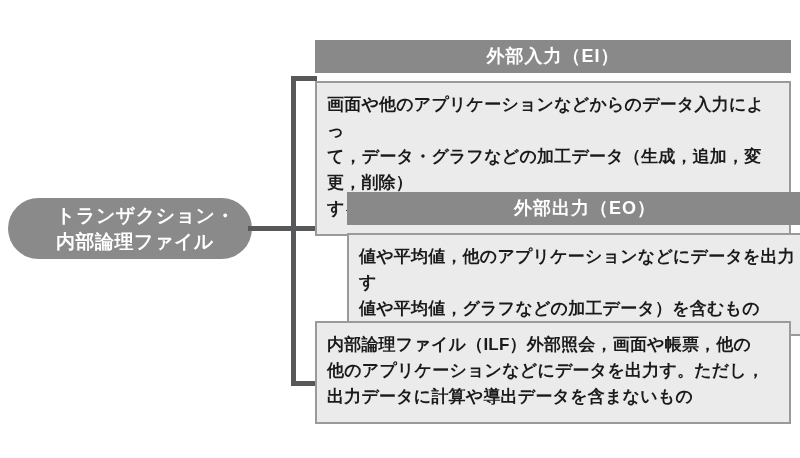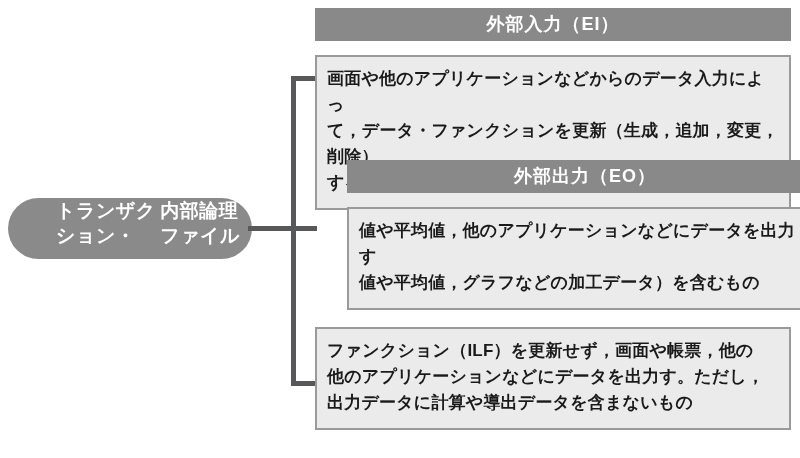--- a/index.html
+++ b/index.html
@@ -4,37 +4,37 @@
 <style>
   html,body { margin:0; padding:0; background:#ffffff; }
   .canvas {
     position:relative; width:800px; height:458px; background:#ffffff;
     font-family:"Liberation Sans","DejaVu Sans",sans-serif; overflow:hidden;
   }
   
   .pill {
     position:absolute; left:8px; top:198px; width:244px; height:61px;
     background:#8a8a8a; border-radius:31px; box-sizing:border-box;
-    display:flex; flex-direction:row; justify-content:center;
+    display:flex; flex-direction:column; justify-content:center;
     padding-left:48px; color:#ffffff; font-weight:bold; font-size:19px;
     line-height:1.32; letter-spacing:0.5px;
   }
   .pill span { display:block; }
   
   .line { position:absolute; background:#57585a; }
   .line.h { height:5px; }
   .line.v { width:5px; }
   
   .branch { position:absolute; left:315px; width:476px; }
   .branch-header {
     height:33px; background:#898989; color:#ffffff; text-align:center;
-    font-size:18px; font-weight:bold; line-height:33px; letter-spacing:1px;
+    font-size:18px; font-weight:bold; line-height:33px; letter-spacing:1px;margin-top:32px;
   }
   .branch-body {
-    margin-top:14px; background:#ebebeb; border:2px solid #9a9a9a;
+    margin-top:8px; background:#ebebeb; border:2px solid #9a9a9a;
     padding:9px 10px 12px 10px; color:#1a1a1a; font-size:17px;
     font-weight:600; line-height:26px; letter-spacing:0.2px;
   }
   .branch-body span { display:block; }
   #box-ei { top:8px; }
   #box-eo { top:160px;padding-left:32px; }
   #box-eq { top:313px; }
 </style>
 </head>
 <body>
@@ -50,36 +50,36 @@
   <div class="line v" style="left:291px; top:76px; height:310px;"></div>
   <div class="line h" style="left:291px; top:76px; width:26px;"></div>
   <div class="line h" style="left:291px; top:381px; width:26px;"></div>
 
   <div class="branch" id="box-ei">
     <div class="branch-header">
       <span>外部入力（EI）</span>
     </div>
     <div class="branch-body">
       <span>画面や他のアプリケーションなどからのデータ入力によっ</span>
-      <span>て，データ・ファンクションを更新（生成，追加，変更，削除）</span>
+      <span>て，データ・グラフなどの加工データ（生成，追加，変更，削除）</span>
       <span>する処理。バッチによってデータを更新する処理も含む</span>
     </div>
   </div>
 
   <div class="branch" id="box-eo">
     <div class="branch-header">
       <span>外部出力（EO）</span>
     </div>
     <div class="branch-body">
       <span>値や平均値，他のアプリケーションなどにデータを出力す</span>
       <span>値や平均値，グラフなどの加工データ）を含むもの</span>
     </div>
   </div>
 
   <div class="branch" id="box-eq">
     <div class="branch-body">
-      <span>ファンクション（ILF）を更新せず，画面や帳票，他の</span>
+      <span>内部論理ファイル（ILF）外部照会，画面や帳票，他の</span>
       <span>他のアプリケーションなどにデータを出力す。ただし，</span>
       <span>出力データに計算や導出データを含まないもの</span>
     </div>
   </div>
 
 </div>
 
 </body></html>

